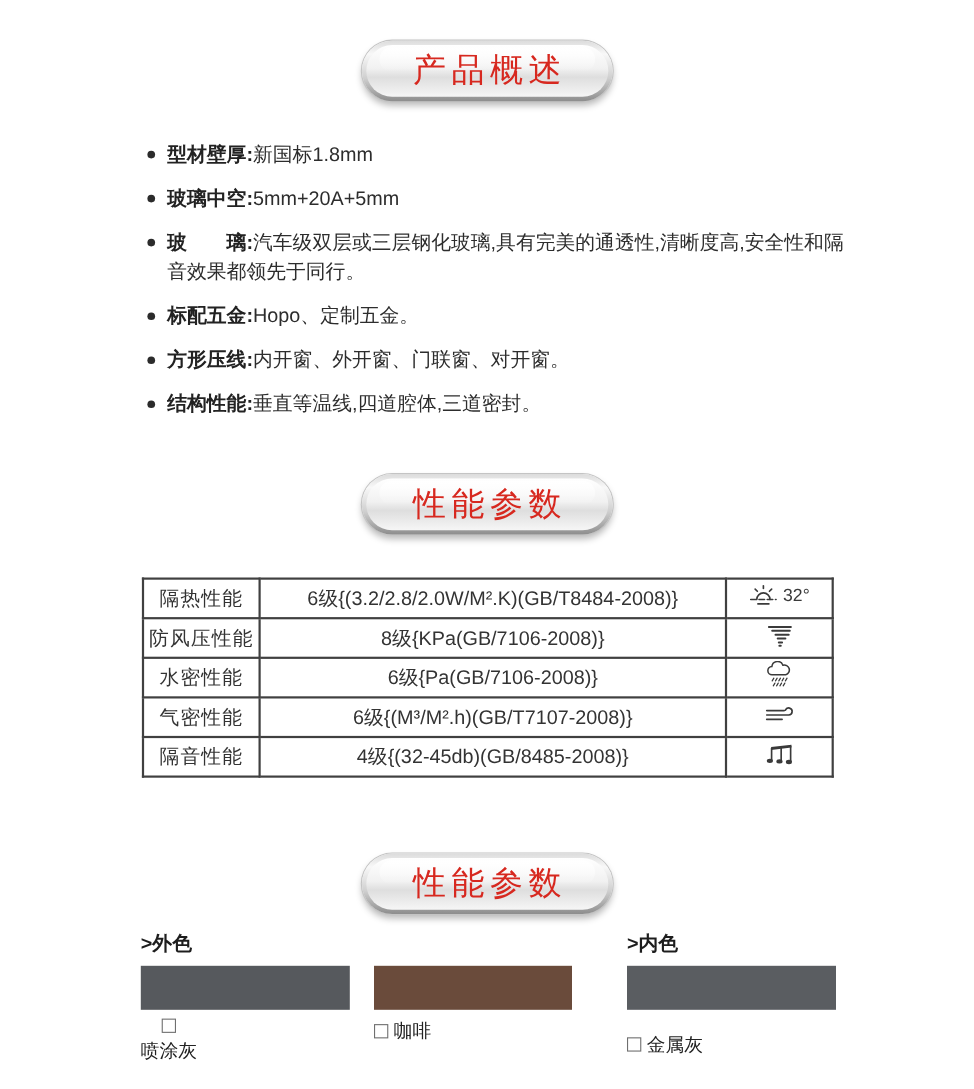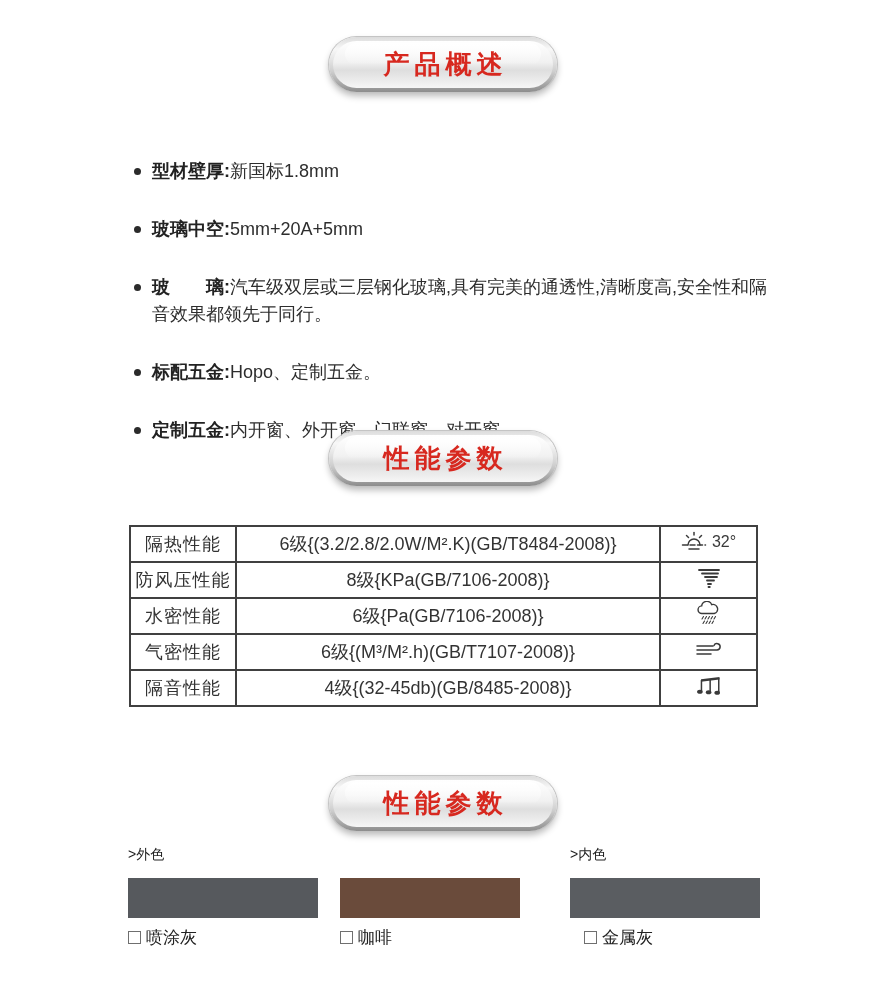--- a/index.html
+++ b/index.html
@@ -17,71 +17,72 @@
   .pill-inner {
     position:relative; width:100%; height:100%; border-radius:24px; overflow:hidden;
     background:linear-gradient(180deg,#ffffff 0%,#f1f1f1 45%,#dedede 62%,#f6f6f6 100%);
     display:flex; align-items:center; justify-content:center;
   }
   .pill-shine {
     position:absolute; top:2px; left:12px; right:12px; height:46%; border-radius:20px;
     background:linear-gradient(180deg,rgba(255,255,255,.98),rgba(255,255,255,0));
   }
   .pill-text {
-    position:relative; z-index:1; font-size:26px; font-weight:bold;
+    position:relative; z-index:1; font-size:30px; font-weight:normal;
     color:#d7281f; letter-spacing:5px; padding-left:5px;
   }
   .pos-pill1 { top:37px; }
   .pos-pill2 { top:431px; }
   .pos-pill3 { top:776px; }
 
   
   .bullets { position:absolute; left:133px; top:127px; width:640px; list-style:none; }
-  .bullets li { position:relative; padding-left:19px; font-size:18px; line-height:27px; margin-bottom:13px; color:#2d2d2d;margin-top:31px; }
+  .bullets li { position:relative; padding-left:19px; font-size:18px; line-height:27px; margin-bottom:13px; color:#2d2d2d; }
   .dot { position:absolute; left:1px; top:10px; width:7px; height:7px; border-radius:50%; background:#2b2b2b; }
   .b-label { font-weight:bold; color:#222; }
 
   
   .perf { position:absolute; left:129px; top:525px; border-collapse:collapse; table-layout:fixed; }
   .perf td { border:2px solid #404040; height:36px; text-align:center; vertical-align:middle; font-size:18px; color:#333; }
   .perf .c1 { width:106px; letter-spacing:1px; }
   .perf .c2 { width:424px; }
   .perf .c3 { width:97px; }
   .icon-wrap { display:inline-flex; align-items:center; justify-content:center; gap:3px; }
   .icon-note { font-size:16px; color:#3a3a3a; }
   .perf svg { display:block; }
 
   
   .colors { position:absolute; left:0; top:846px; width:885px; height:110px; }
-  .col-heading { position:absolute; top:0; font-size:14px; font-weight:normal; color:#1d1d1d; }
+  .col-heading { position:absolute; top:0; font-size:18px; font-weight:bold; color:#1d1d1d; }
   .h-ext { left:128px; } .h-int { left:570px; }
   .swatch { position:absolute; top:32px; height:40px; }
   .s1 { left:128px; width:190px; } .s2 { left:340px; width:180px; } .s3 { left:570px; width:190px; }
   .sw-label { position:absolute; top:80px; font-size:17px; color:#222; display:flex; align-items:center; gap:5px; }
-  .l1 { left:128px; } .l2 { left:340px;align-items:center; } .l3 { left:584px; }
+  .l1 { left:128px;flex-direction:column; } .l2 { left:340px;align-items:center; } .l3 { left:570px;margin-top:12px; }
   .cb { display:inline-block; width:13px; height:13px; border:1px solid #6f6f6f; background:#fff; }
 </style>
 </head>
 <body>
 
 <div class="page">
 
   <div class="pill pos-pill1">
     <div class="pill-inner">
       <span class="pill-shine"></span>
       <span class="pill-text">产品概述</span>
     </div>
   </div>
 
   <ul class="bullets">
     <li><span class="dot"></span><span class="b-label">型材壁厚:</span><span>新国标1.8mm</span></li>
     <li><span class="dot"></span><span class="b-label">玻璃中空:</span><span>5mm+20A+5mm</span></li>
     <li><span class="dot"></span><span class="b-label">玻　　璃:</span><span>汽车级双层或三层钢化玻璃,具有完美的通透性,清晰度高,安全性和隔音效果都领先于同行。</span></li>
     <li><span class="dot"></span><span class="b-label">标配五金:</span><span>Hopo、定制五金。</span></li>
-    <li><span class="dot"></span><span class="b-label">定制五金:</span><span>内开窗、外开窗、门联窗、对开窗。</span></li>
+    <li><span class="dot"></span><span class="b-label">方形压线:</span><span>内开窗、外开窗、门联窗、对开窗。</span></li>
+    <li><span class="dot"></span><span class="b-label">结构性能:</span><span>垂直等温线,四道腔体,三道密封。</span></li>
   </ul>
 
   <div class="pill pos-pill2">
     <div class="pill-inner">
       <span class="pill-shine"></span>
       <span class="pill-text">性能参数</span>
     </div>
   </div>
 
   <table class="perf">

